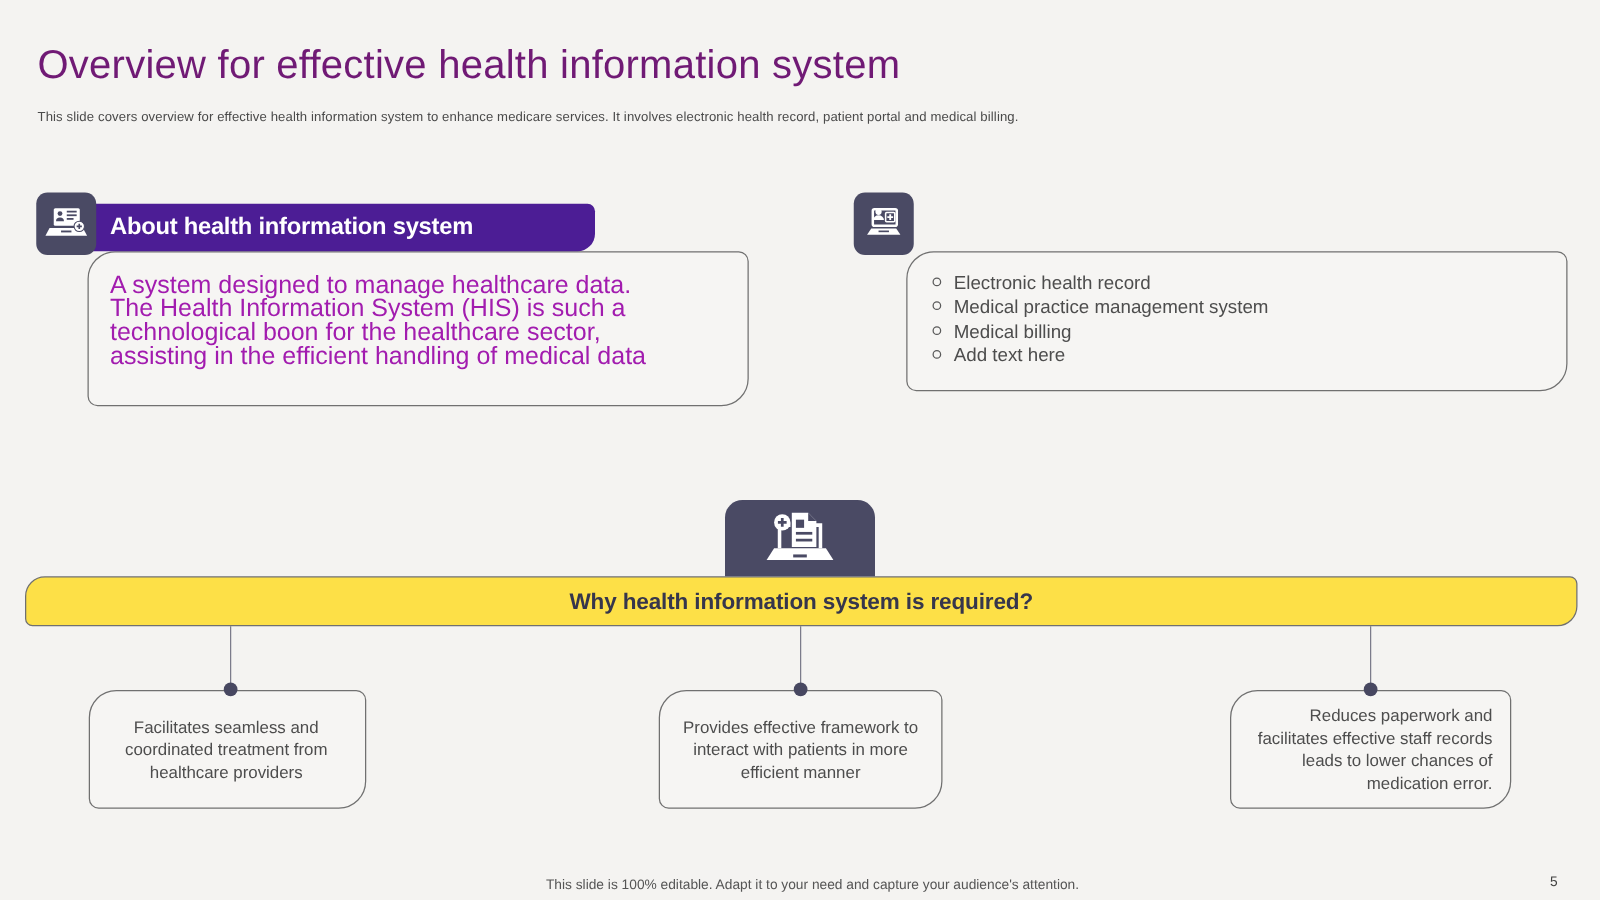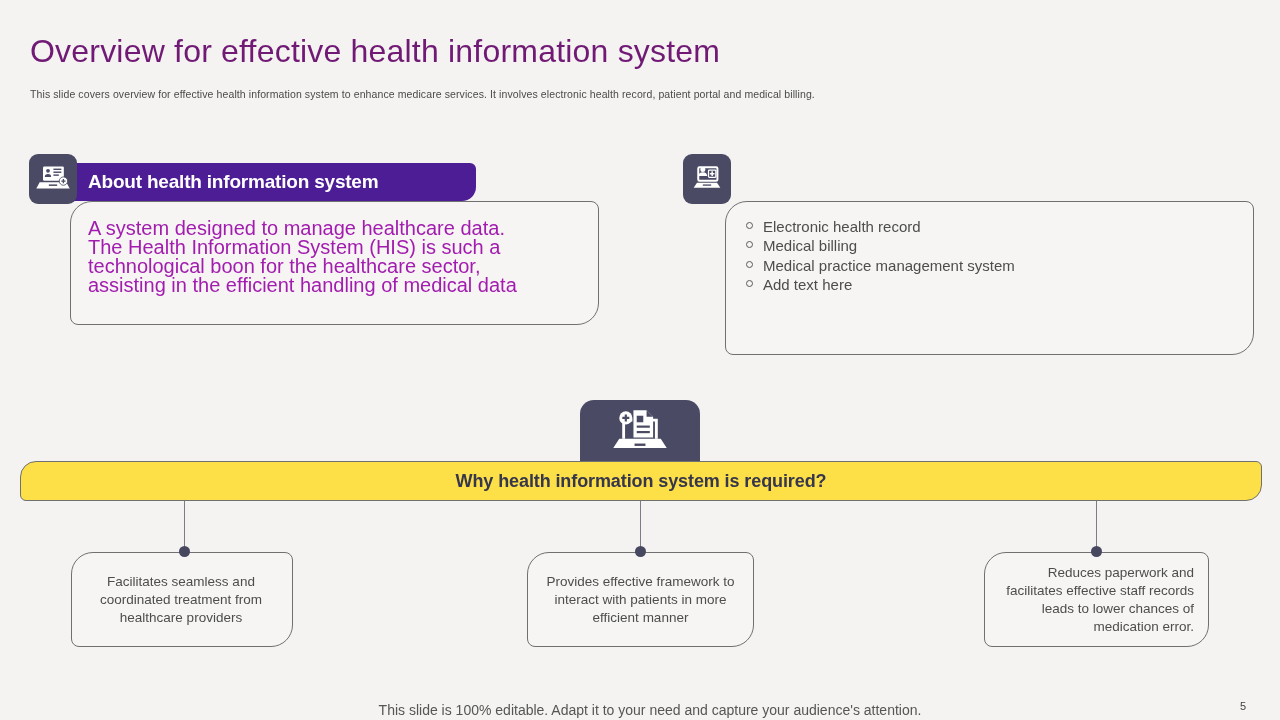--- a/index.html
+++ b/index.html
@@ -142,21 +142,21 @@
   .why-box p {
     font-size: 13.5px;
     line-height: 18px;
     color: #4d4d4d;
   }
   
   .footer-note {
     position: absolute;
     left: 0; right: 0; top: 702px;
     text-align: center;
-    font-size: 14px;
+    font-size: 11px;
     color: #555555;
     padding-left: 20px;
   }
   .page-number {
     position: absolute;
     left: 1240px; top: 700px;
     font-size: 11px;
     color: #3f3f3f;
   }
 </style>
@@ -193,33 +193,33 @@
     <svg width="40" height="40" viewBox="0 0 48 48">
       <path d="M12 28.5 L36 28.5 L40 34.5 L8 34.5 Z" fill="#ffffff"></path>
       <rect x="19" y="30.5" width="10" height="1.6" fill="#4a4a64"></rect>
       <rect x="13.5" y="10" width="23" height="16" rx="1.5" fill="none" stroke="#ffffff" stroke-width="2.4"></rect>
       <circle cx="19" cy="12.5" r="3" fill="#ffffff"></circle>
       <path d="M13.8 20.5 a5.2 4.6 0 0 1 10.4 0 z" fill="#ffffff"></path>
       <rect x="25.8" y="13.2" width="8.8" height="8.8" rx="1" fill="none" stroke="#ffffff" stroke-width="1.5"></rect>
       <path d="M30.2 14.8 v5.6 M27.4 17.6 h5.6" stroke="#ffffff" stroke-width="1.8" fill="none"></path>
     </svg>
   </div>
-  <div class="bubble" style="left:725px; top:201px; width:529px; height:154px;">
+  <div class="bubble" style="left:725px; top:201px; width:529px; height:112px;">
     <ul class="comp-list">
       <li>
           <span class="ring"></span>
           <span>Electronic health record</span>
         </li>
       <li>
           <span class="ring"></span>
+          <span>Medical practice management system</span>
+        </li>
+      <li>
+          <span class="ring"></span>
           <span>Medical billing</span>
-        </li>
-      <li>
-          <span class="ring"></span>
-          <span>Medical practice management system</span>
         </li>
       <li>
           <span class="ring"></span>
           <span>Add text here</span>
         </li>
     </ul>
   </div>
 
   <div class="center-tile">
     <svg width="72" height="48" viewBox="0 0 64 44">

